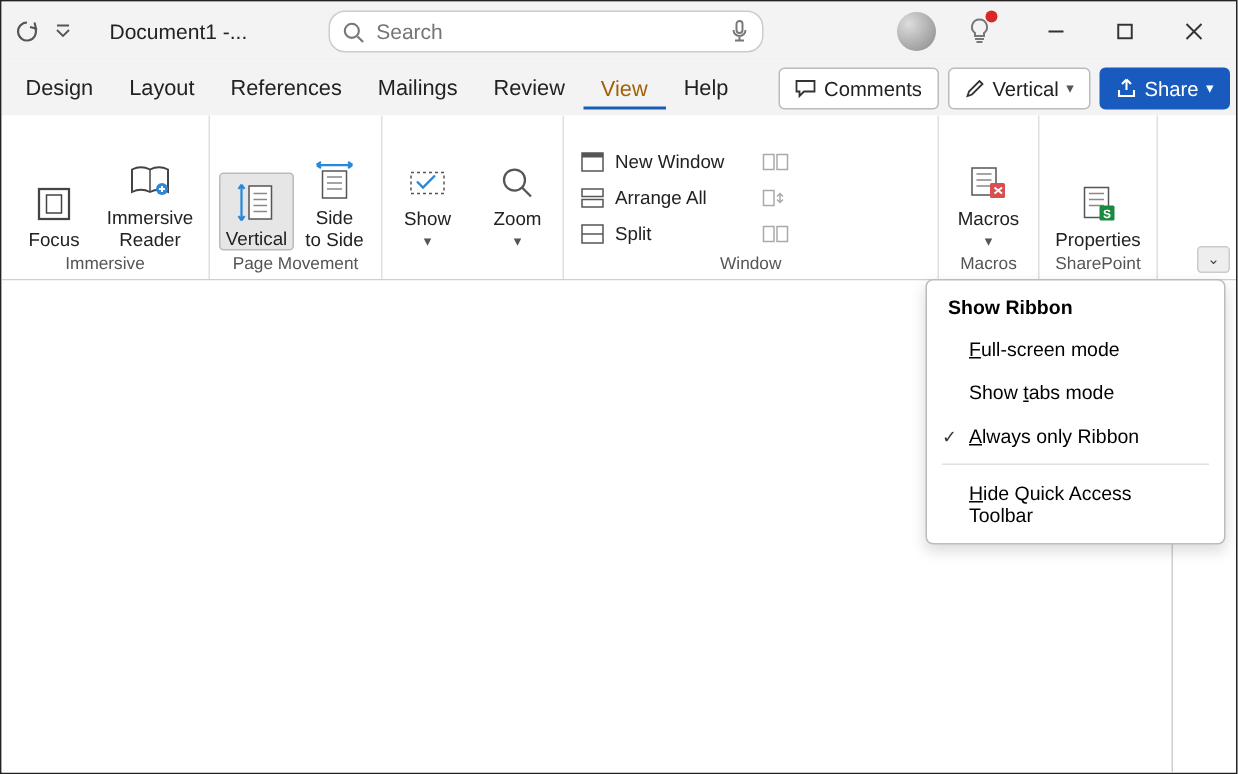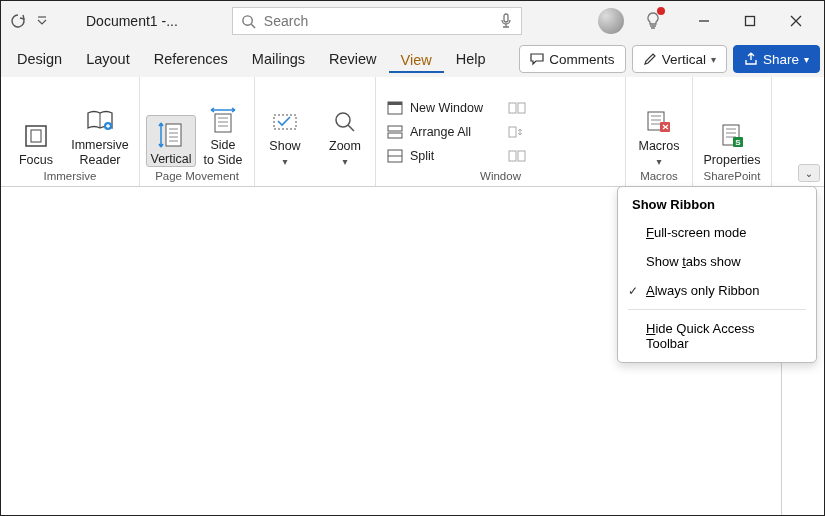--- a/index.html
+++ b/index.html
@@ -1,21 +1,21 @@
 <!DOCTYPE html>
 <html><head>
 <meta charset="utf-8">
 <style>
   * { box-sizing: border-box; margin: 0; padding: 0; font-family: "Segoe UI", sans-serif; }
   body { width: 825px; height: 516px; background: #fff; overflow: hidden; border: 1px solid #222; }
   .titlebar { display: flex; align-items: center; height: 40px; background: #f3f3f3; padding: 0 6px; gap: 6px; }
   .qat { display: flex; align-items: center; gap: 2px; }
   .qat-btn { width: 22px; height: 22px; display:flex; align-items:center; justify-content:center; color:#555; }
-  .doc-title { margin-left: 27px; font-size: 14px; color: #222; }
-  .search { display:flex; align-items:center; width: 290px; height: 28px; background:#fff; border:1px solid #ccc; border-radius:0; margin-left: 48px; padding: 0 8px; color:#666; font-size:14px; gap:8px; }
+  .doc-title { margin-left: 14px; font-size: 14px; color: #222; }
+  .search { display:flex; align-items:center; width: 290px; height: 28px; background:#fff; border:1px solid #ccc; border-radius:11px; margin-left: 48px; padding: 0 8px; color:#666; font-size:14px; gap:8px; }
   .search input { border:none; outline:none; flex:1; font-size:14px; background:transparent; }
   .title-spacer { flex:1; }
   .avatar { width:26px; height:26px; border-radius:50%; background: radial-gradient(circle at 30% 30%, #ddd, #888); margin-right:8px; }
   .bulb { position:relative; width:30px; height:30px; display:flex; align-items:center; justify-content:center; color:#666; }
   .red-dot { position:absolute; top:1px; right:3px; width:8px; height:8px; border-radius:50%; background:#d62828; }
   .win-controls { display:flex; align-items:center; gap:2px; margin-left: 8px; }
   .win-btn { width:44px; height:30px; display:flex; align-items:center; justify-content:center; color:#333; }
 
   .tabsrow { display:flex; align-items:center; height:36px; background:#f3f3f3; padding:0 4px; gap:0; }
   .tab { padding: 6px 12px; font-size:14.5px; color:#222; cursor:pointer; }
@@ -342,21 +342,21 @@
 <div class="doc-area">
   <div class="page-edge"></div>
 </div>
 
 <div class="menu">
   <div class="menu-title">Show Ribbon</div>
   <div class="menu-item">
       <span><span class="ul">F</span><span>ull-screen mode</span></span>
     </div>
   <div class="menu-item">
-      <span><span>Show </span><span class="ul">t</span><span>abs show</span></span>
+      <span><span>Show </span><span class="ul">t</span><span>abs mode</span></span>
     </div>
   <div class="menu-item checked">
       <span><span class="ul">A</span><span>lways only Ribbon</span></span>
     </div>
   <div class="menu-sep"></div>
   <div class="menu-item">
       <span><span class="ul">H</span><span>ide Quick Access Toolbar</span></span>
     </div>
 </div>
 

